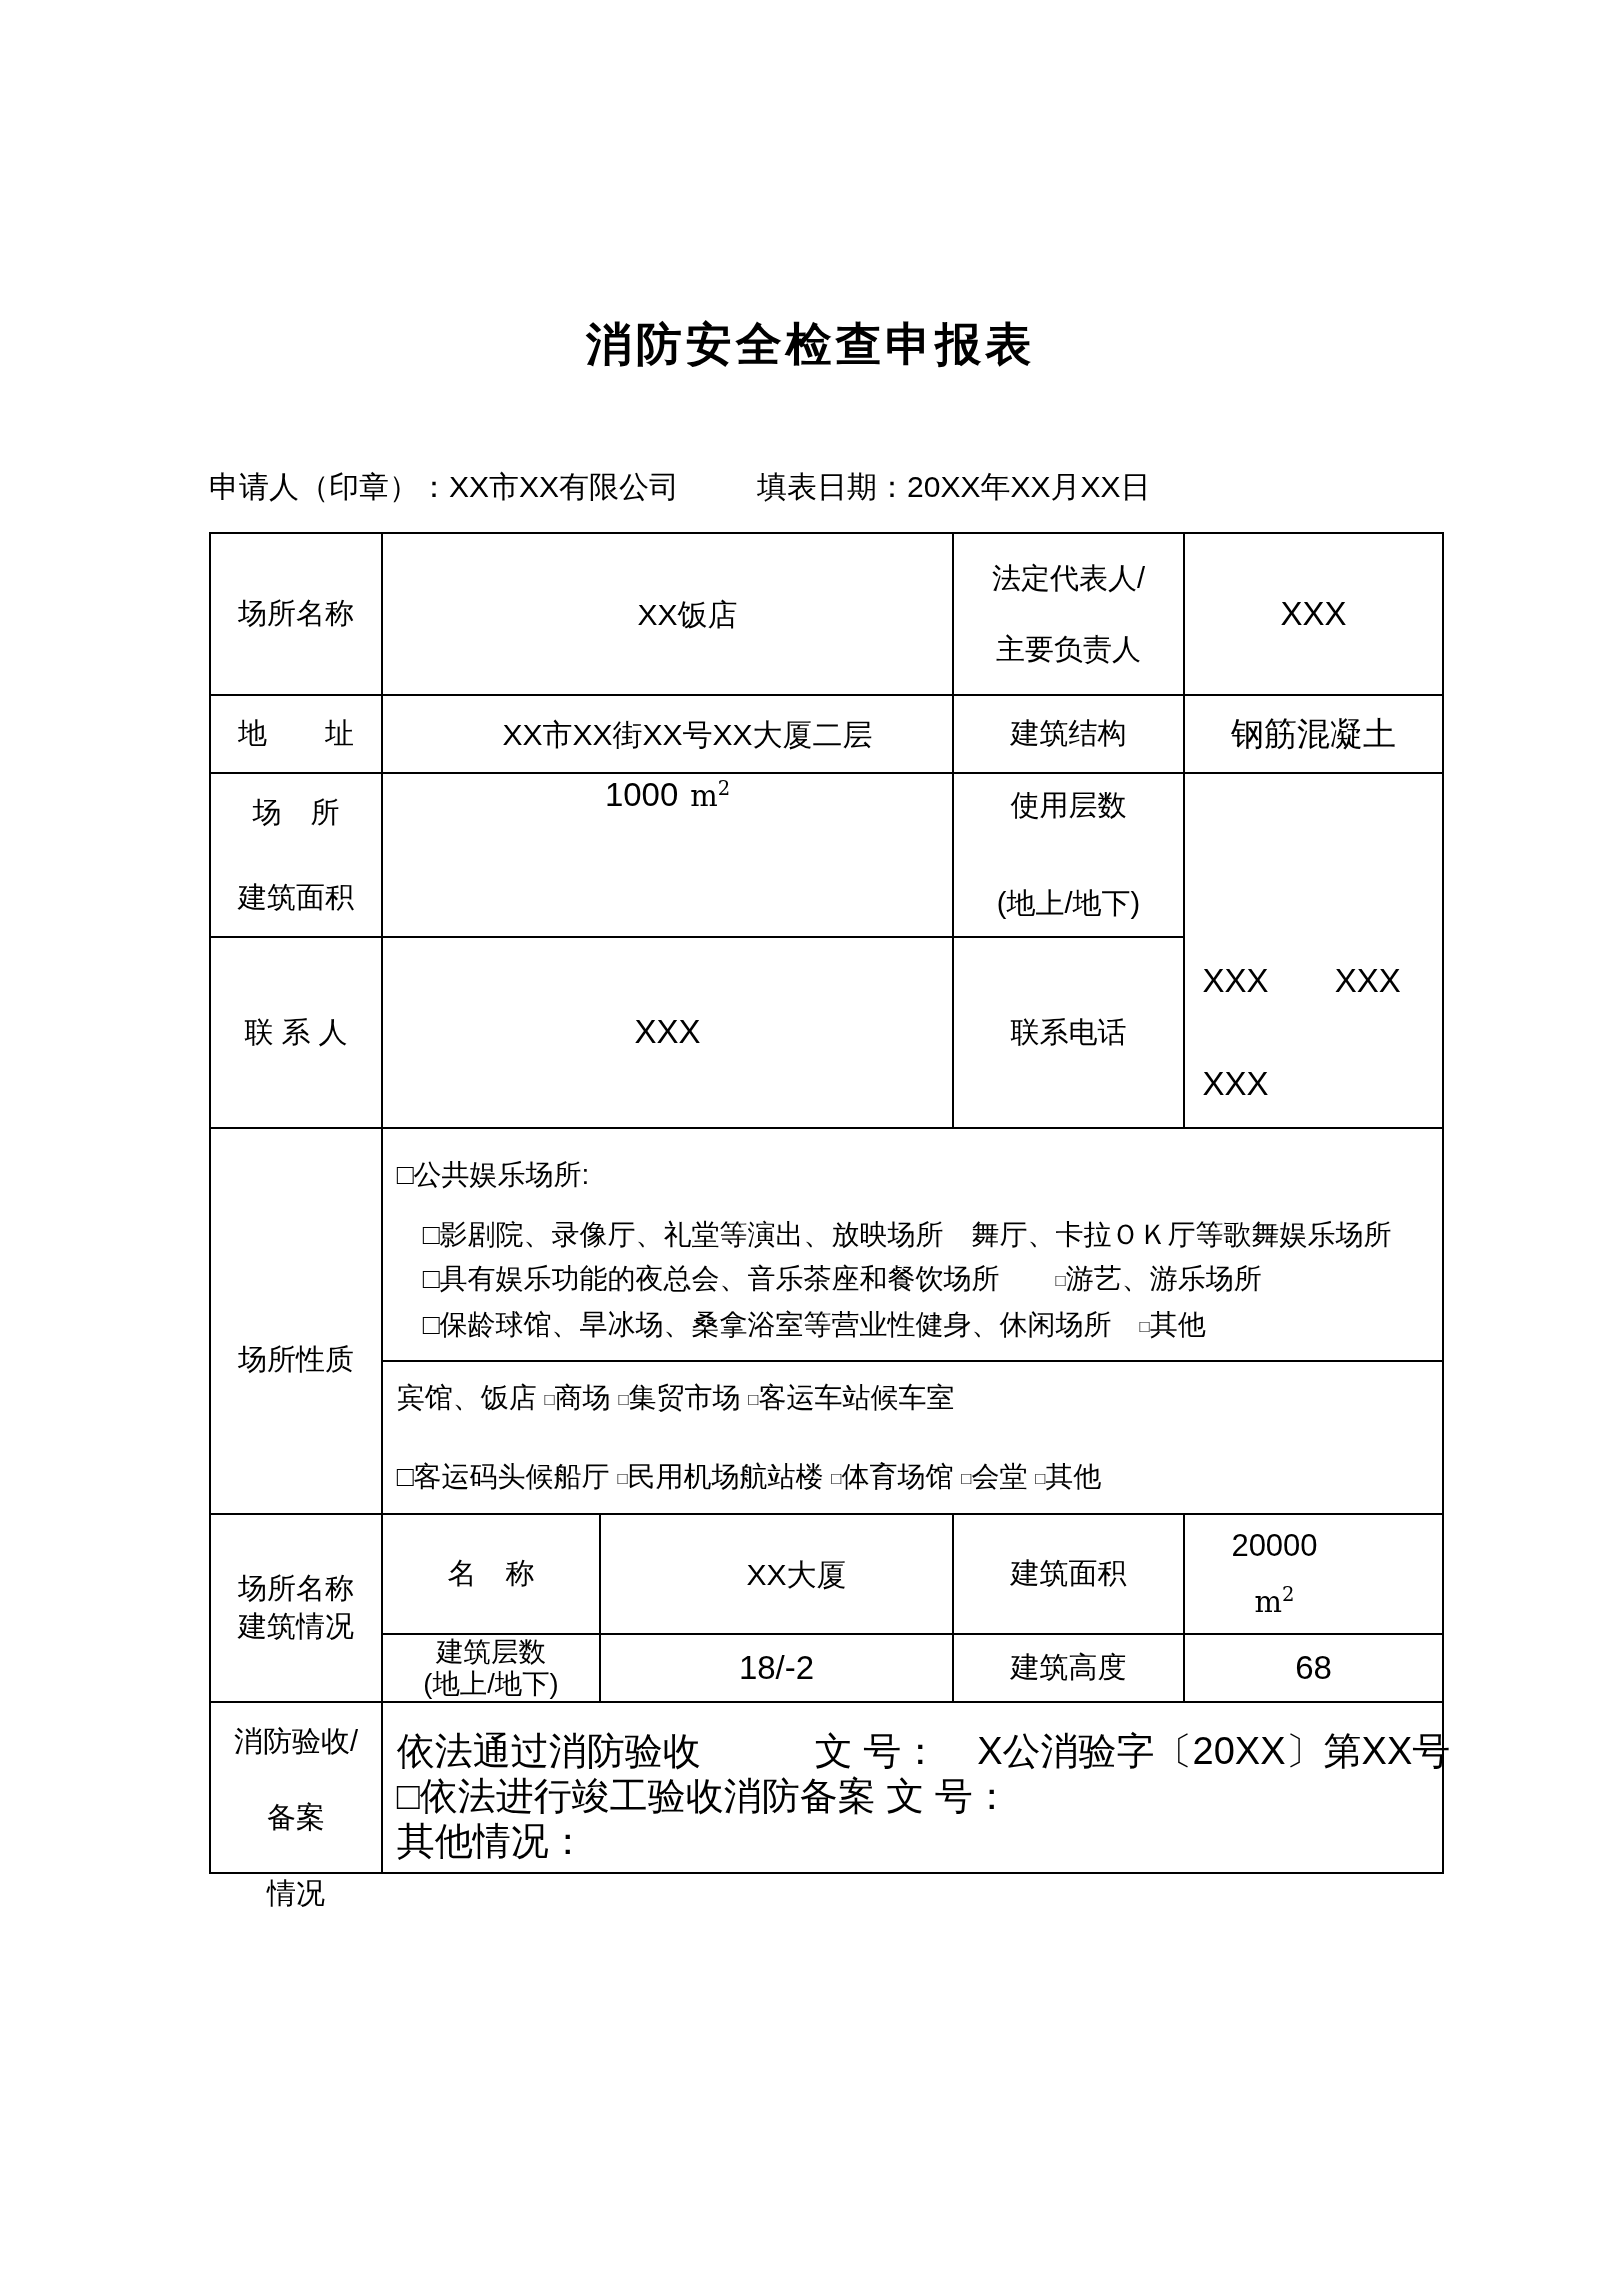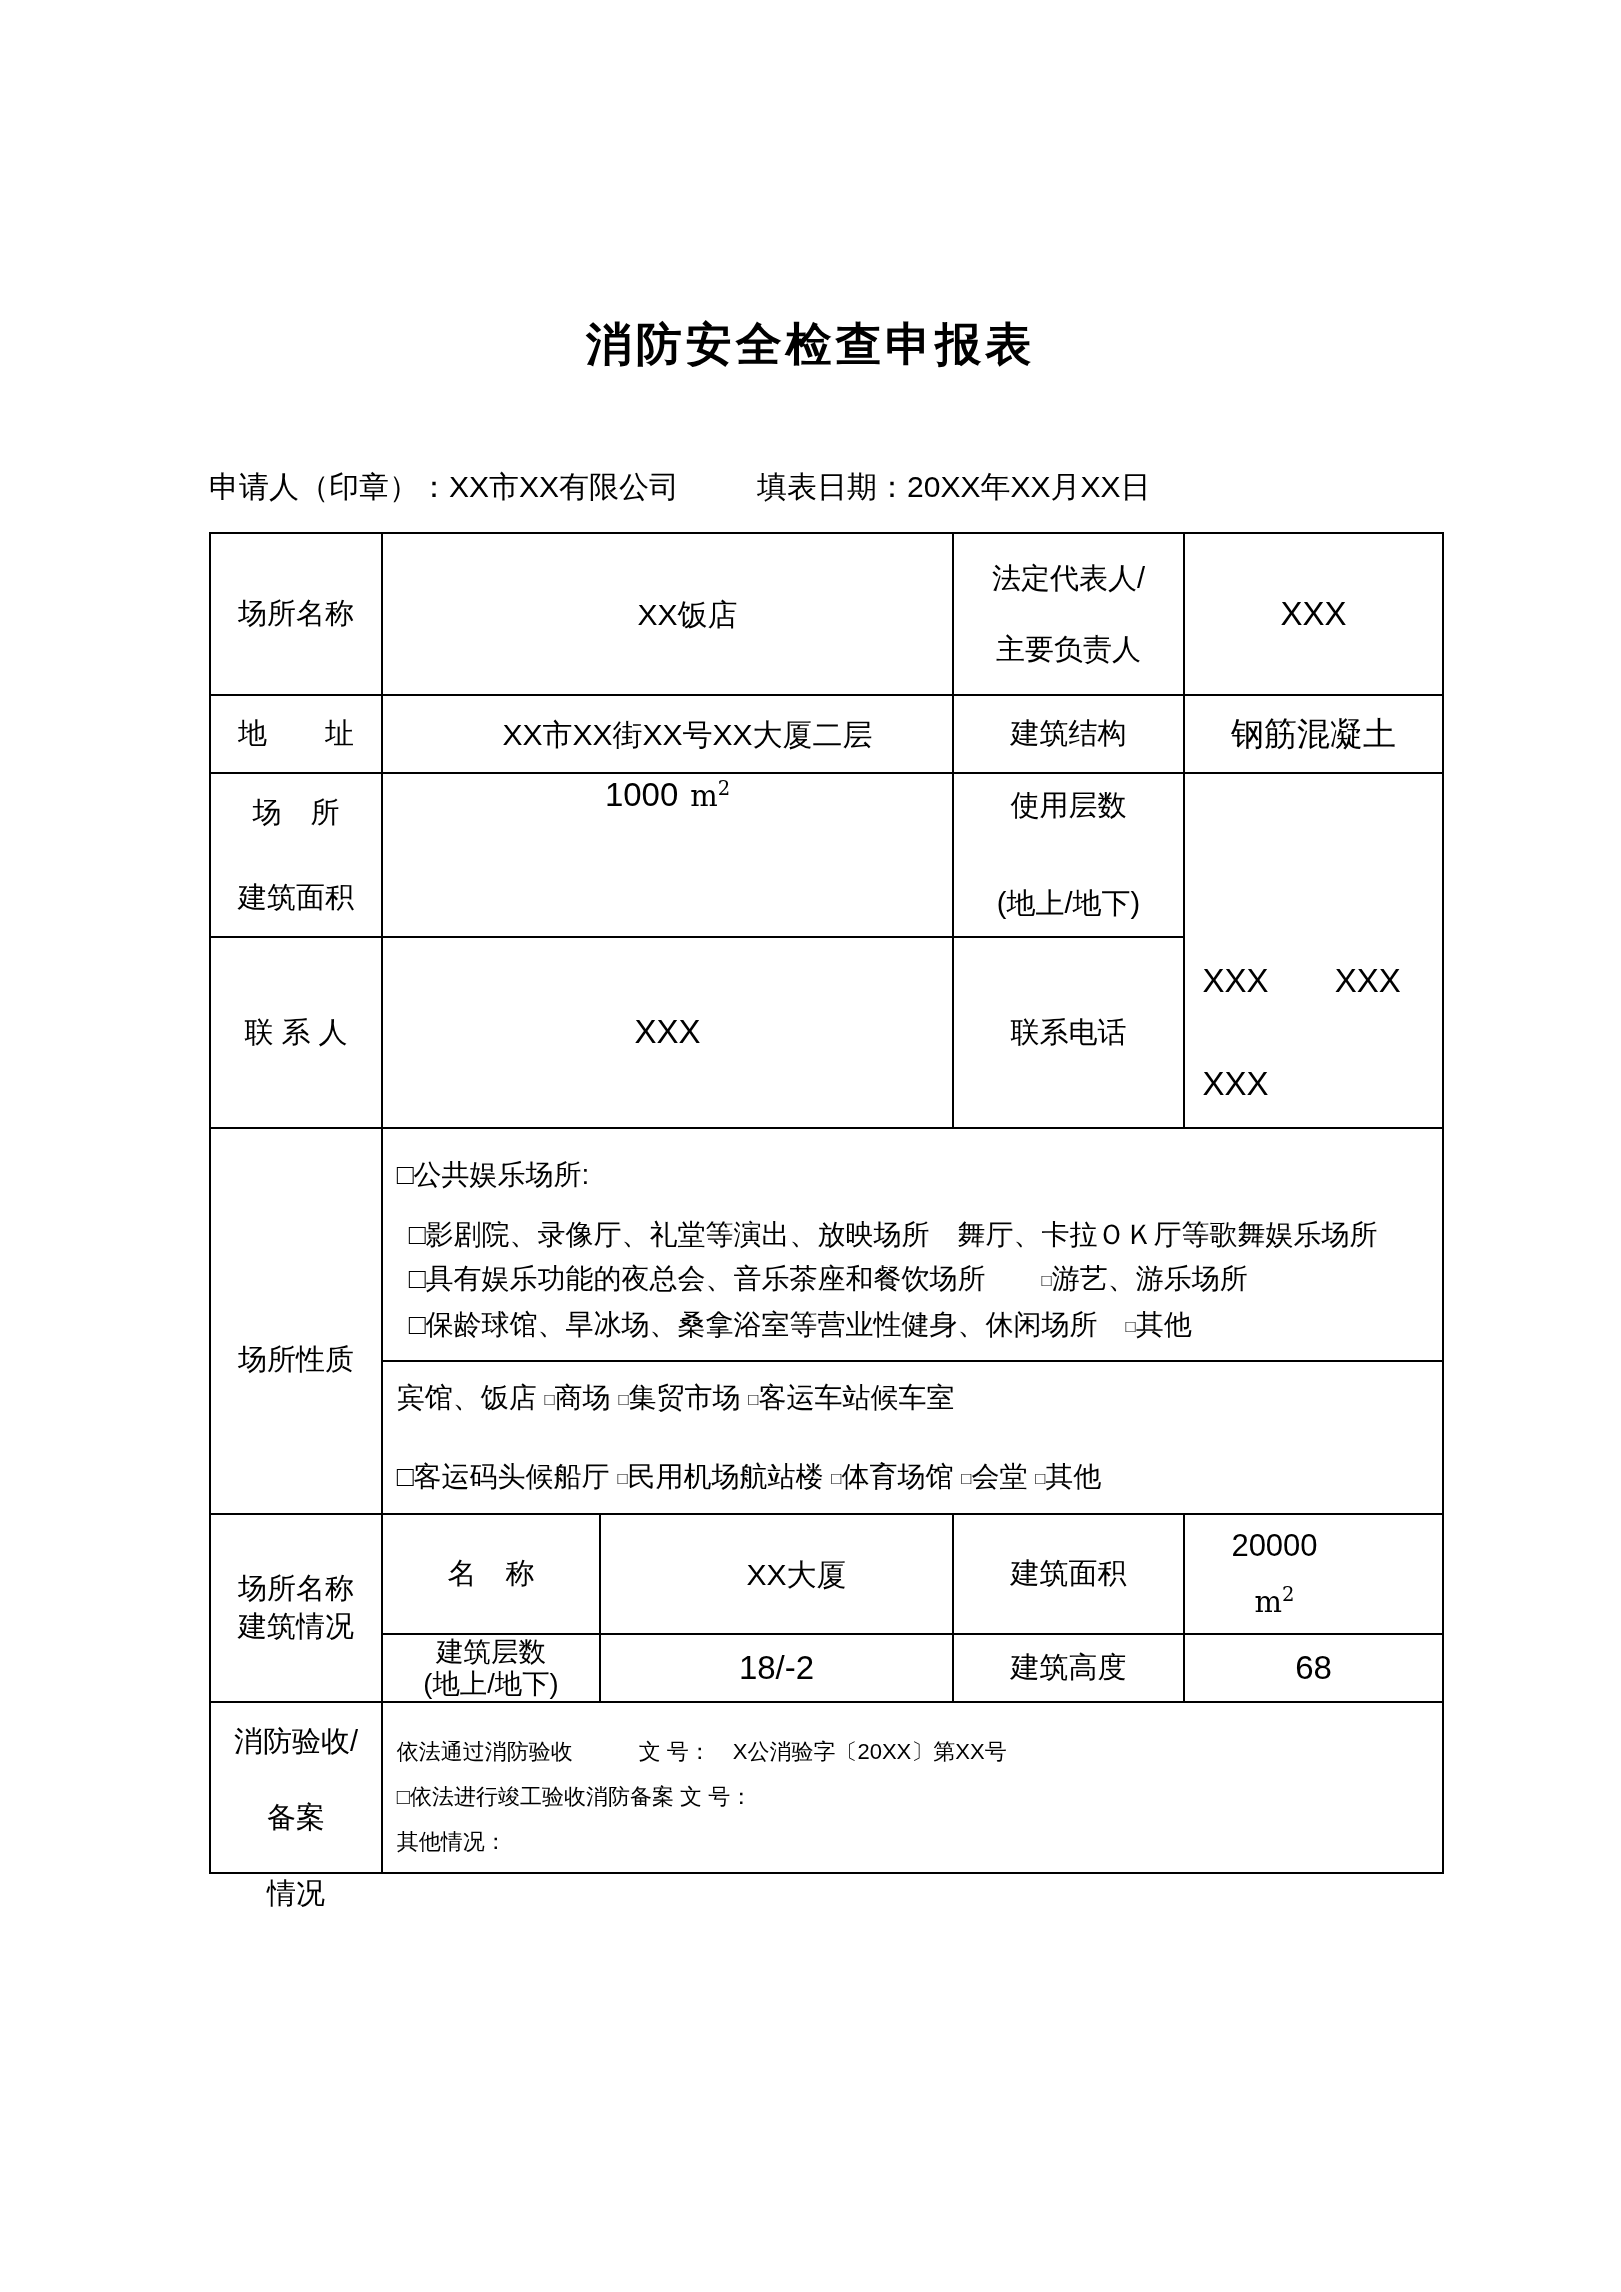--- a/index.html
+++ b/index.html
@@ -53,37 +53,37 @@
   .phone-cell { align-items: flex-start; justify-content: center; text-align: left; padding-left: 17.6px; }
 
   .nature-label { justify-content: center; padding-top: 78px; }
   .nature-cell {
     flex-direction: column; align-items: flex-start; justify-content: flex-start;
     text-align: left; padding-left: 13.7px;
     font-size: 28px; white-space: nowrap;
   }
   .nature1 { padding-top: 23.5px; line-height: 44px; }
   .nature1 .first { margin-bottom: 16.7px; }
-  .nature1 .indent { margin-left: 12px; }
+  .nature1 .indent { margin-left: 26px; }
   .nature2 { padding-top: 13.7px; line-height: 44px; }
   .nature2 .second { margin-top: 34px; }
   .box-sm { font-size: 0.6em; vertical-align: 0.14em; }
 
   .bld-area { padding-right: 78px; row-gap: 15.7px; }
   .bld-area .num { font-size: 31px; }
   .bld-floors-label { font-size: 27.4px; line-height: 32px; }
 
   .accept-label {
     flex-direction: column; align-items: center; justify-content: flex-start;
     padding-top: 15.7px; line-height: 45px; font-size: 29px; gap: 31px;
   }
   .accept-cell {
     flex-direction: column; align-items: flex-start; justify-content: flex-start;
     text-align: left; padding-left: 13.7px; padding-top: 25.5px;
-    font-size: 22px; line-height: 45px; white-space: nowrap;
+    font-size: 38px; line-height: 45px; white-space: nowrap;
   }
 </style>
 </head>
 <body>
 
 <div class="page-title">消防安全检查申报表</div>
 
 <div class="meta-line">
   <span>申请人（印章）：</span><span>XX市XX有限公司</span><span class="meta-date">填表日期：</span><span>20XX年XX月XX日</span>
 </div>

